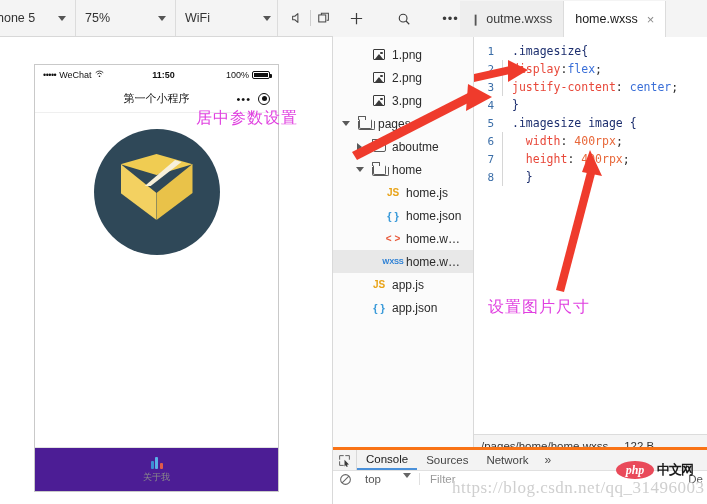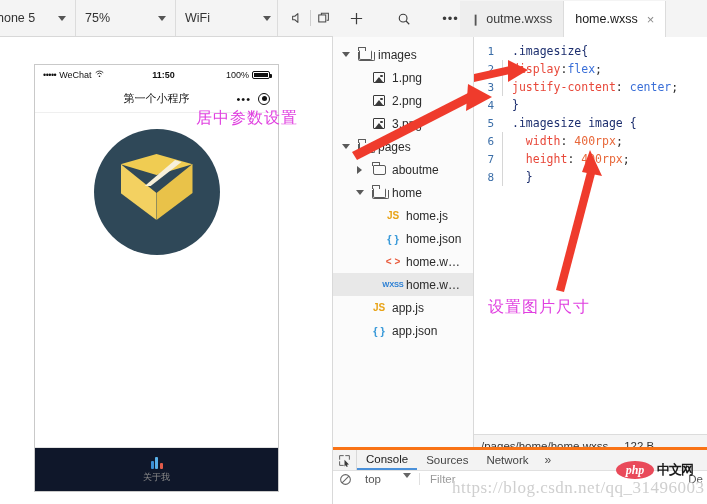--- a/index.html
+++ b/index.html
@@ -132,21 +132,21 @@
     background: #e9c249;
     clip-path: polygon(100% 0%, 100% 52%, 0% 100%, 0% 52%);
   }
   .pkg .tape {
     position: absolute; left: 15px; top: 6px; width: 46px; height: 26px;
     background: #f7f0da;
     clip-path: polygon(20% 100%, 86% 0%, 100% 8%, 33% 100%);
   }
 
   .phone-tabbar {
-    height: 44px; border-top: 1px solid #e2e2e2; background: #0f172a;
+    height: 44px; border-top: 1px solid #e2e2e2; background: #4c1d95;
     display: flex; align-items: center;
   }
   .ptab { flex: 1; display: flex; flex-direction: column; align-items: center; gap: 2px; cursor: default; }
   .ptab-label { font-size: 9px; color: #8a8a8a; }
   .bars { display: flex; align-items: flex-end; gap: 1.5px; height: 13px; }
   .bars i { width: 3px; display: block; border-radius: 1px; }
   .bars .b1 { height: 8px;  background: #3b8fd4; }
   .bars .b2 { height: 12px; background: #59b0e8; }
   .bars .b3 { height: 6px;  background: #e05b4a; }
   .mini-circle {
@@ -421,29 +421,20 @@
               <i class="b3"></i>
             </span>
           <span class="ptab-label">关于我</span>
         </div>
       </div>
 
     </div>
   </div>
 
   <div class="tree-panel" id="tree">
-      <div class="trow d1">
-        <span class="tw-arrow">
-          <span class="arw down"></span>
-        </span>
-        <span class="ticon">
-          <span class="folder open"></span>
-        </span>
-        <span class="tname">images</span>
-      </div>
       <div class="trow d2">
         <span class="tw-arrow"></span>
         <span class="ticon">
           <span class="imgico"></span>
         </span>
         <span class="tname">1.png</span>
       </div>
       <div class="trow d2">
         <span class="tw-arrow"></span>
         <span class="ticon">

